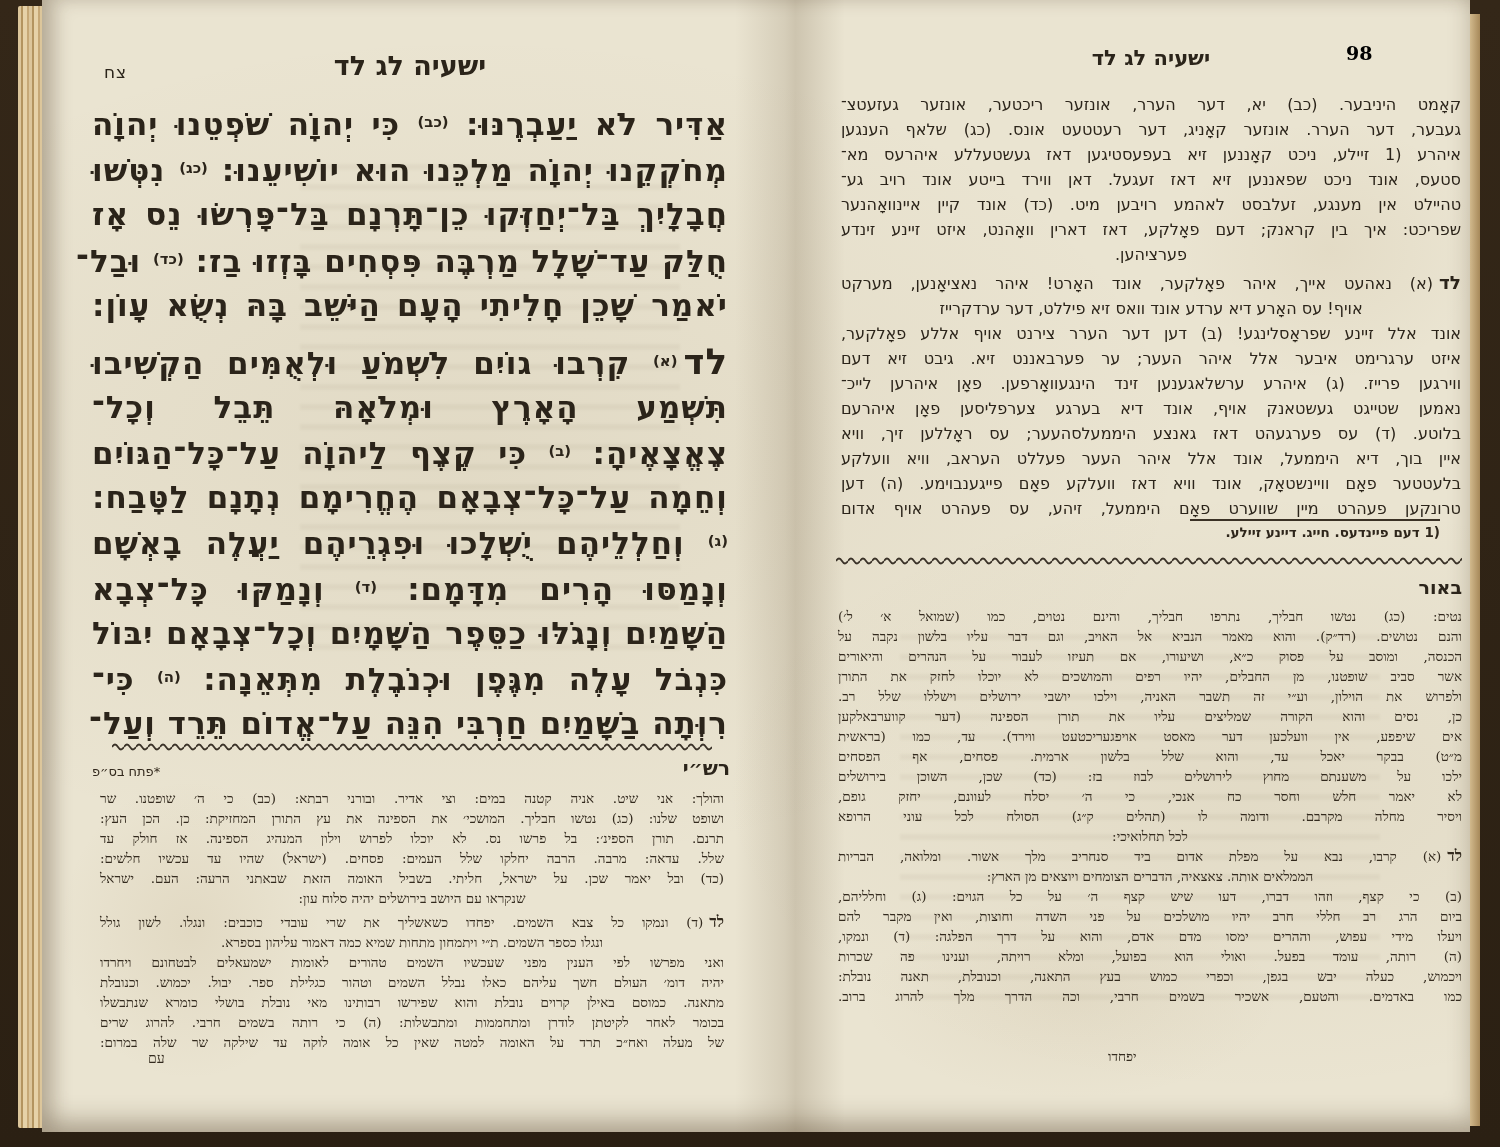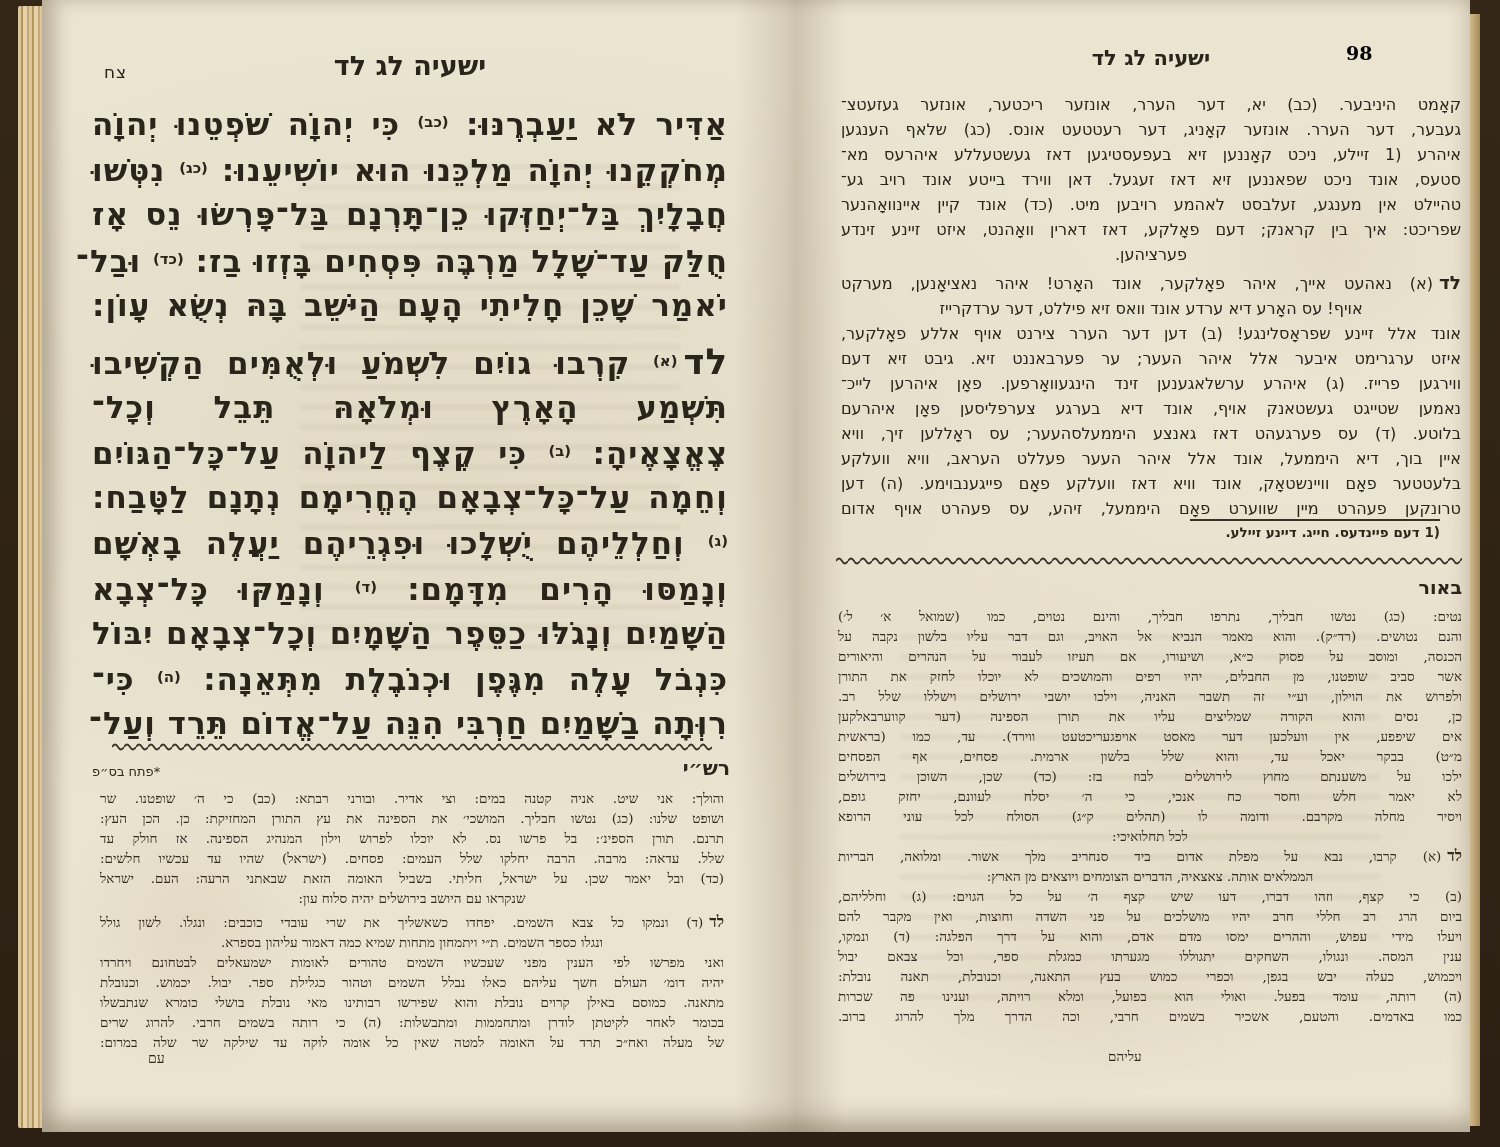--- a/index.html
+++ b/index.html
@@ -172,19 +172,18 @@
       <div class="line"><span>מ״ט) בבקר יאכל עד, והוא שלל בלשון ארמית. פסחים, אף הפסחים</span></div>
       <div class="line"><span>ילכו על משענתם מחוץ לירושלים לבוז בז: <span class="vm">(כד)</span> שכן, השוכן בירושלים</span></div>
       <div class="line"><span>לא יאמר חלש וחסר כח אנכי, כי ה׳ יסלח לעוונם, יחזק גופם,</span></div>
       <div class="line"><span>ויסיר מחלה מקרבם. ודומה לו (תהלים ק״ג) הסולח לכל עוני הרופא</span></div>
       <div class="line center"><span>לכל תחלואיכי:</span></div>
       <div class="line has-chap"><span class="chap">לד</span><span><span class="vm">(א)</span> קרבו, נבא על מפלת אדום ביד סנחריב מלך אשור. ומלואה, הבריות</span></div>
       <div class="line center"><span>הממלאים אותה. צאצאיה, הדברים הצומחים ויוצאים מן הארץ:</span></div>
       <div class="line"><span><span class="vm">(ב)</span> כי קצף, וזהו דברו, דעו שיש קצף ה׳ על כל הגוים: <span class="vm">(ג)</span> וחלליהם,</span></div>
       <div class="line"><span>ביום הרג רב חללי חרב יהיו מושלכים על פני השדה וחוצות, ואין מקבר להם</span></div>
       <div class="line"><span>ויעלו מידי עפוש, וההרים ימסו מדם אדם, והוא על דרך הפלגה: <span class="vm">(ד)</span> ונמקו,</span></div>
-      <div class="line"><span>ענין המסה. ונגולו, השחקים יתגוללו מגערתו כמגלת ספר, וכל צבאם יבול</span></div>
+      <div class="line"><span><span class="vm">(ה)</span> רותה, עומד בפעל. ואולי הוא בפועל, ומלא רויתה, וענינו פה שכרות</span></div>
       <div class="line"><span>ויכמוש, כעלה יבש בגפן, וכפרי כמוש בעץ התאנה, וכנובלת, תאנה נובלת:</span></div>
-      <div class="line"><span><span class="vm">(ה)</span> רותה, עומד בפעל. ואולי הוא בפועל, ומלא רויתה, וענינו פה שכרות</span></div>
       <div class="line"><span>כמו באדמים. והטעם, אשכיר בשמים חרבי, וכה הדרך מלך להרוג ברוב.</span></div>
     </div>
-  <div class="catchword-r">עליהם</div>
+  <div class="catchword-r">יפחדו</div>
 </div>
 
 </body></html>

